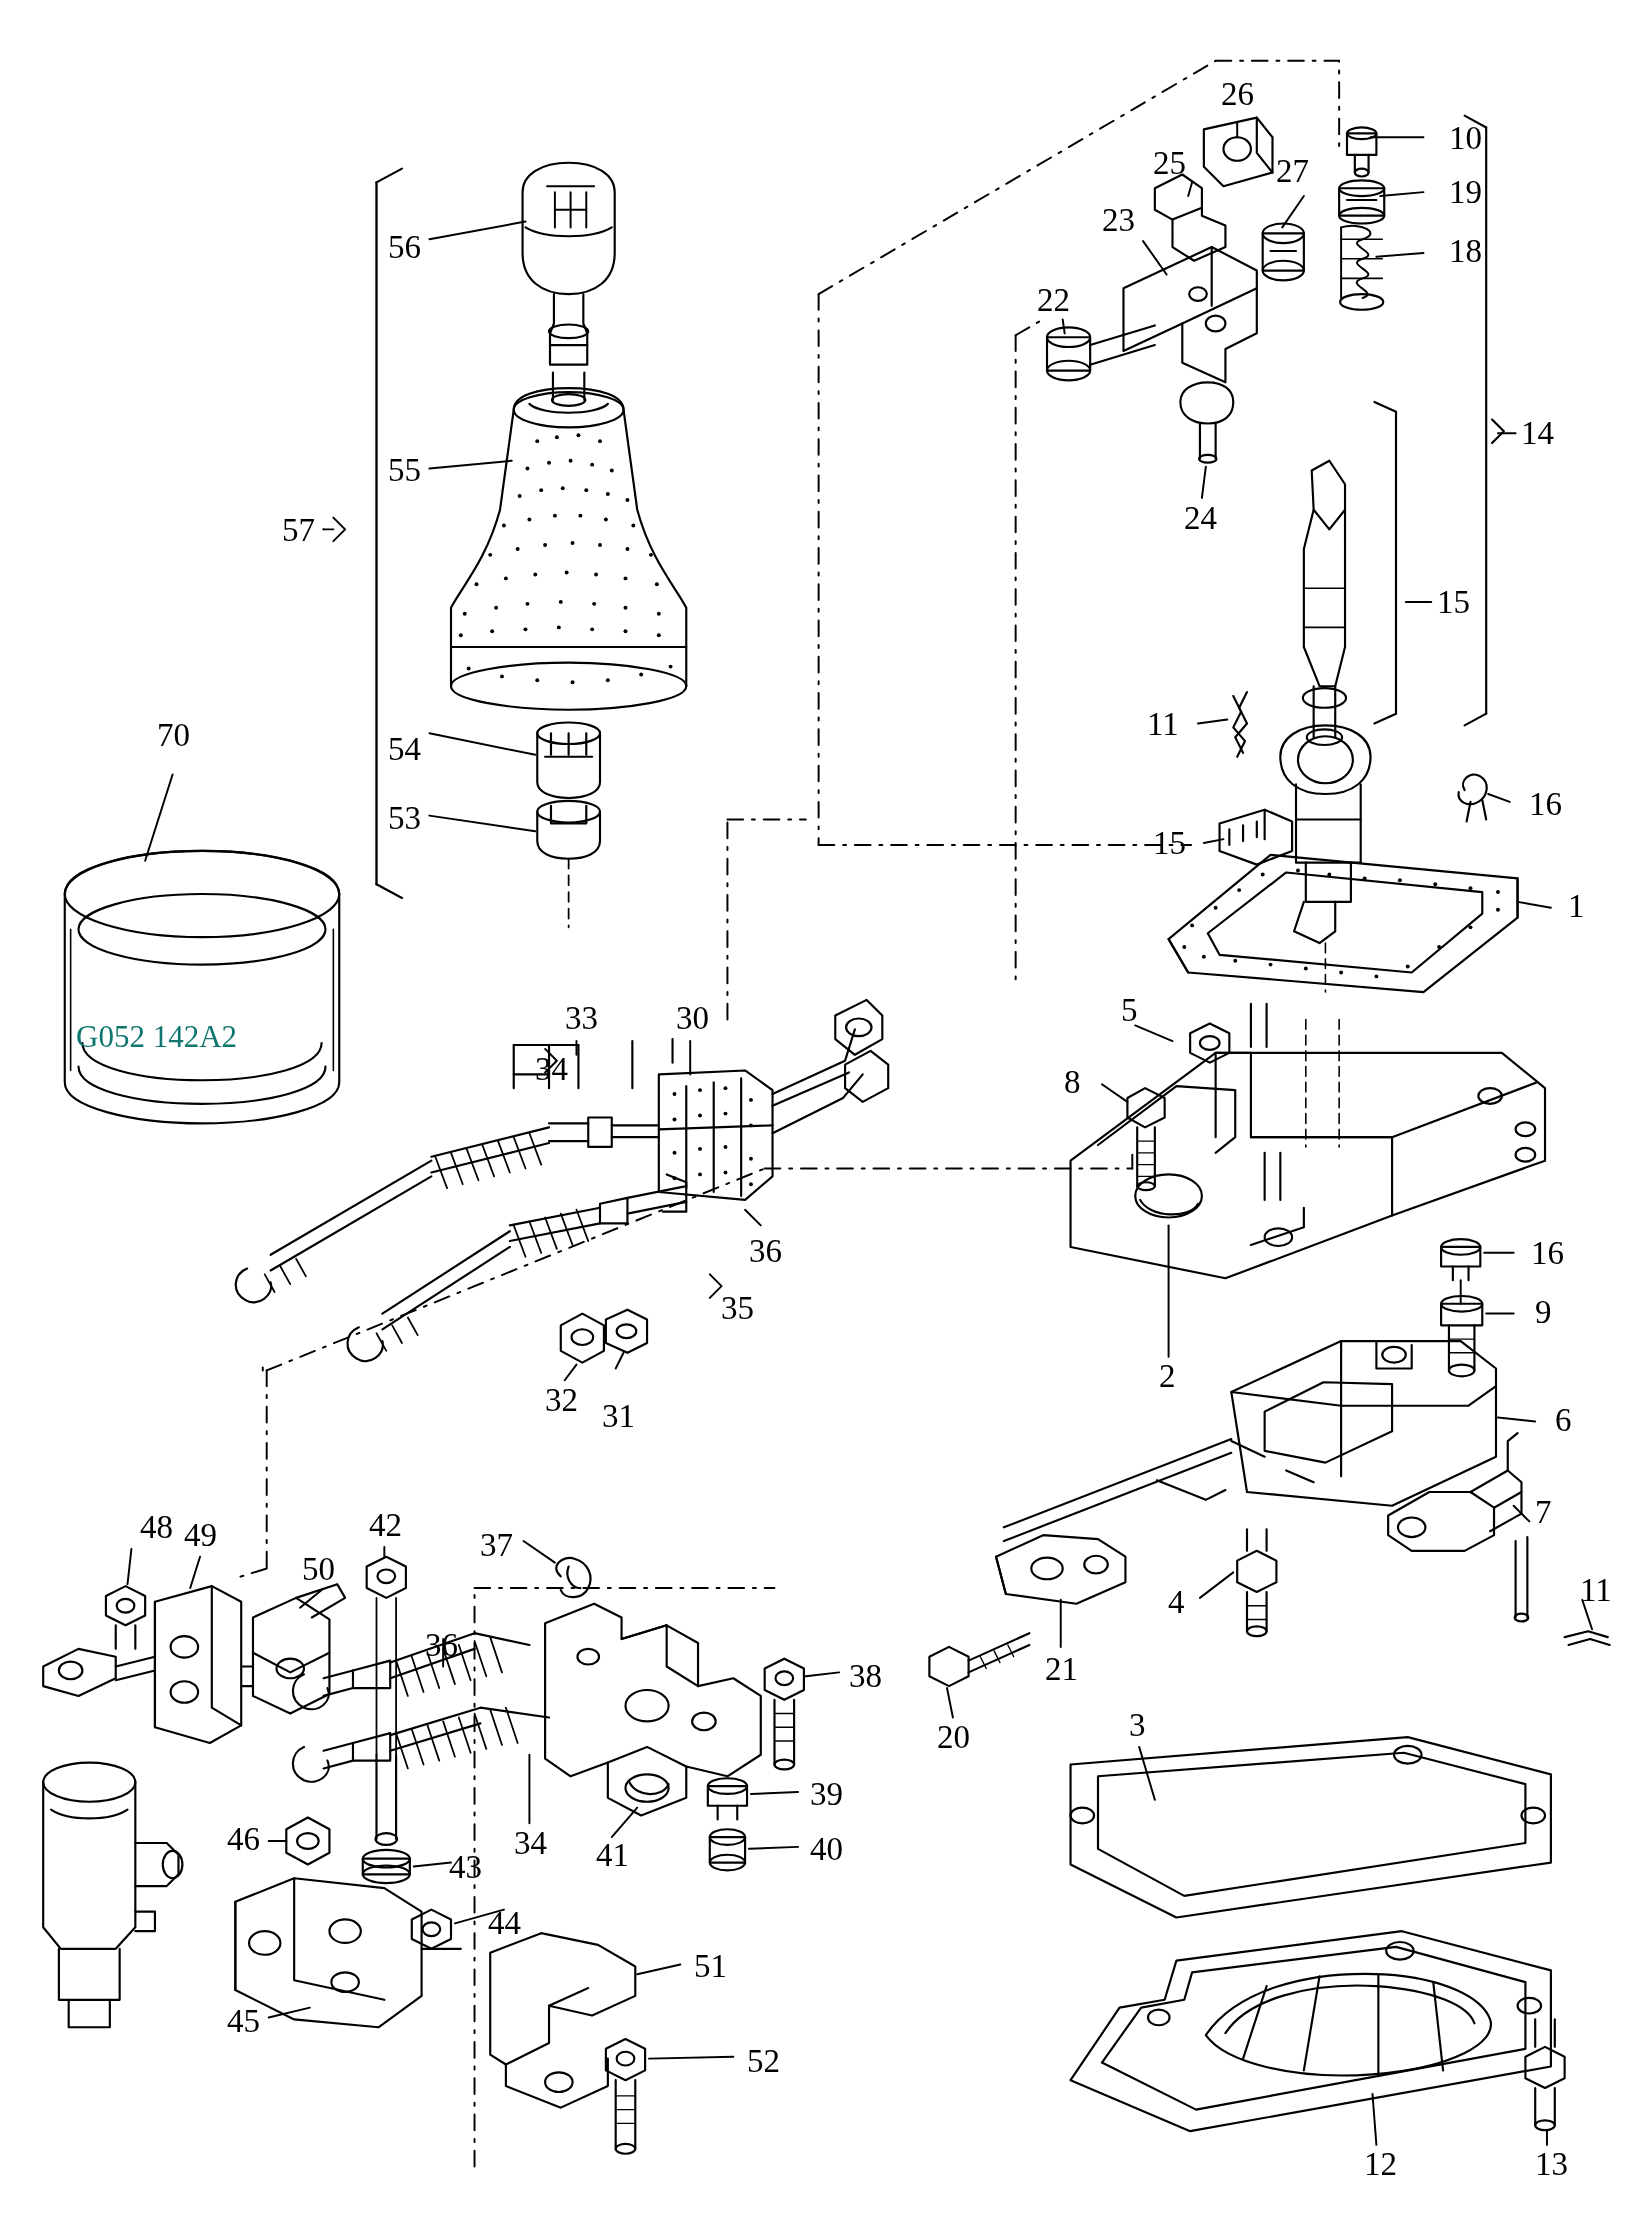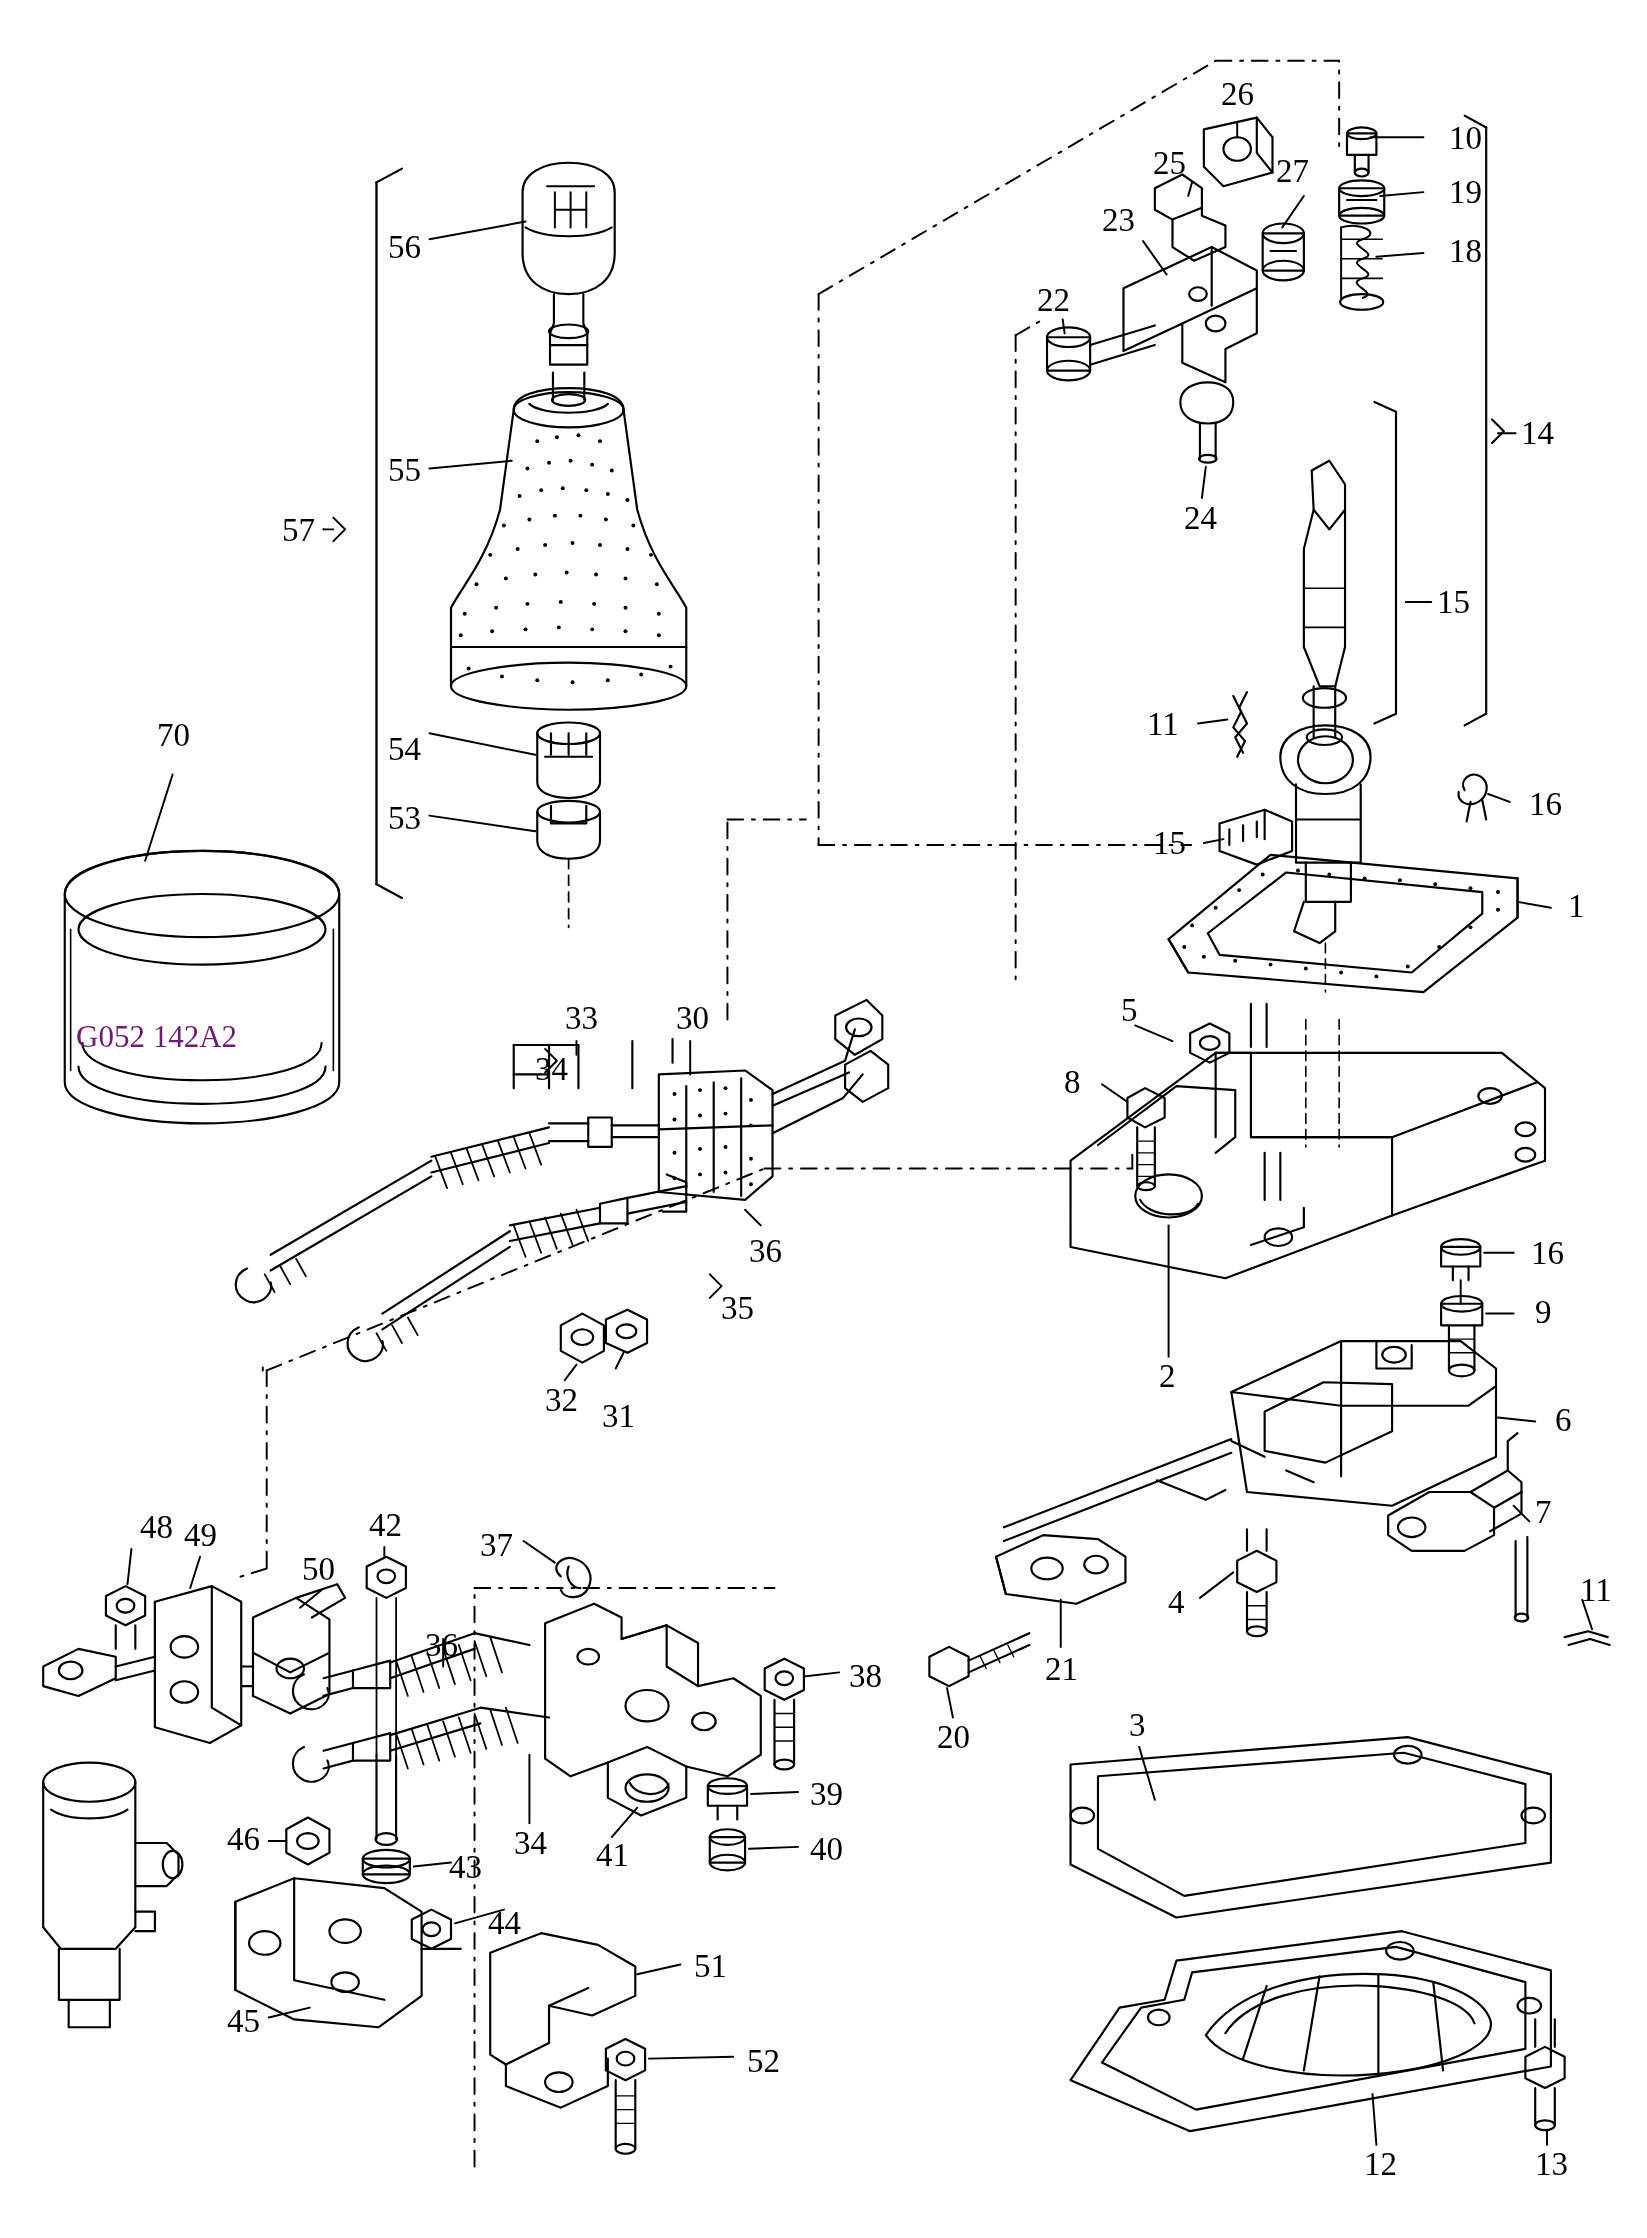--- a/index.html
+++ b/index.html
@@ -27,21 +27,21 @@
     font-family: "Liberation Serif", serif;
     font-size: 33px;
     color: #000000;
     white-space: nowrap;
     line-height: 1;
   }
   .oil-label {
     position: absolute;
     font-family: "Liberation Serif", serif;
     font-size: 31px;
-    color: #701a75;
+    color: #0f766e;
     white-space: nowrap;
   }
 </style>
 </head>
 <body>
 
 <div id="page">
 
   <svg id="diagram-svg" viewBox="0 0 1681 2284" xmlns="http://www.w3.org/2000/svg">
     <g fill="none" stroke="#000000" stroke-width="2.2" stroke-linejoin="round" stroke-linecap="round">

